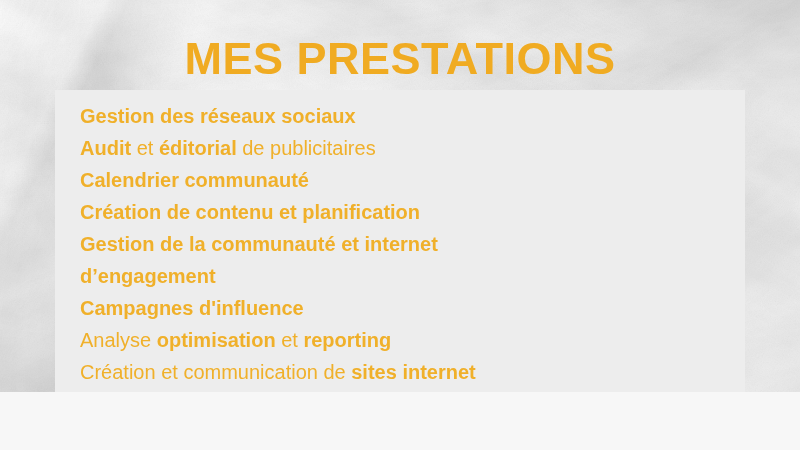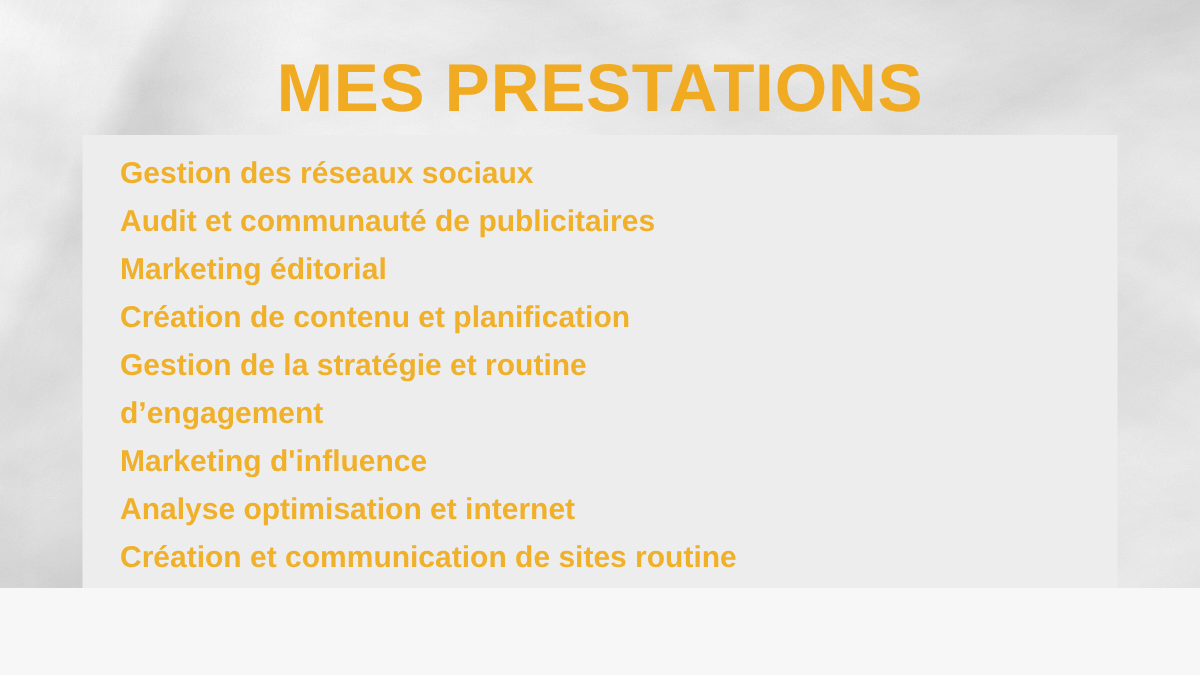--- a/index.html
+++ b/index.html
@@ -93,21 +93,21 @@
     top: 10px;
     right: 10px;
   }
   .service-line {
     font-size: 20px;
     line-height: 32px;
     color: #f0b02a;
     white-space: nowrap;
   }
   .service-line .b { font-weight: bold; }
-  .service-line .r { font-weight: bold; }
+  .service-line .r { font-weight: normal; }
 </style>
 </head>
 <body>
 
 <div id="slide">
 
   <div class="paper-base"></div>
   <div class="creases-a"></div>
   <div class="creases-b"></div>
 
@@ -131,24 +131,24 @@
       </feComponentTransfer>
     </filter>
     <rect width="800" height="450" filter="url(#wrinkleFilter)"></rect>
   </svg>
 
   <div class="title">MES PRESTATIONS</div>
 
   <div class="panel">
     <div class="service-list">
         <div class="service-line"><span class="b">Gestion des réseaux sociaux</span></div>
-        <div class="service-line"><span class="b">Audit</span><span class="r"> et </span><span class="b">communauté</span><span class="r"> de publicitaires</span></div>
-        <div class="service-line"><span class="b">Marketing éditorial</span></div>
+        <div class="service-line"><span class="b">Audit</span><span class="r"> et </span><span class="b">éditorial</span><span class="r"> de publicitaires</span></div>
+        <div class="service-line"><span class="b">Calendrier communauté</span></div>
         <div class="service-line"><span class="b">Création de contenu et planification</span></div>
-        <div class="service-line"><span class="b">Gestion de la stratégie et routine</span></div>
+        <div class="service-line"><span class="b">Gestion de la communauté et internet</span></div>
         <div class="service-line"><span class="b">d’engagement</span></div>
-        <div class="service-line"><span class="b">Marketing d'influence</span></div>
-        <div class="service-line"><span class="r">Analyse </span><span class="b">optimisation</span><span class="r"> et </span><span class="b">internet</span></div>
-        <div class="service-line"><span class="r">Création et communication de </span><span class="b">sites routine</span></div>
+        <div class="service-line"><span class="b">Campagnes d'influence</span></div>
+        <div class="service-line"><span class="r">Analyse </span><span class="b">optimisation</span><span class="r"> et </span><span class="b">reporting</span></div>
+        <div class="service-line"><span class="r">Création et communication de </span><span class="b">sites internet</span></div>
       </div>
   </div>
 
 </div>
 
 </body></html>

